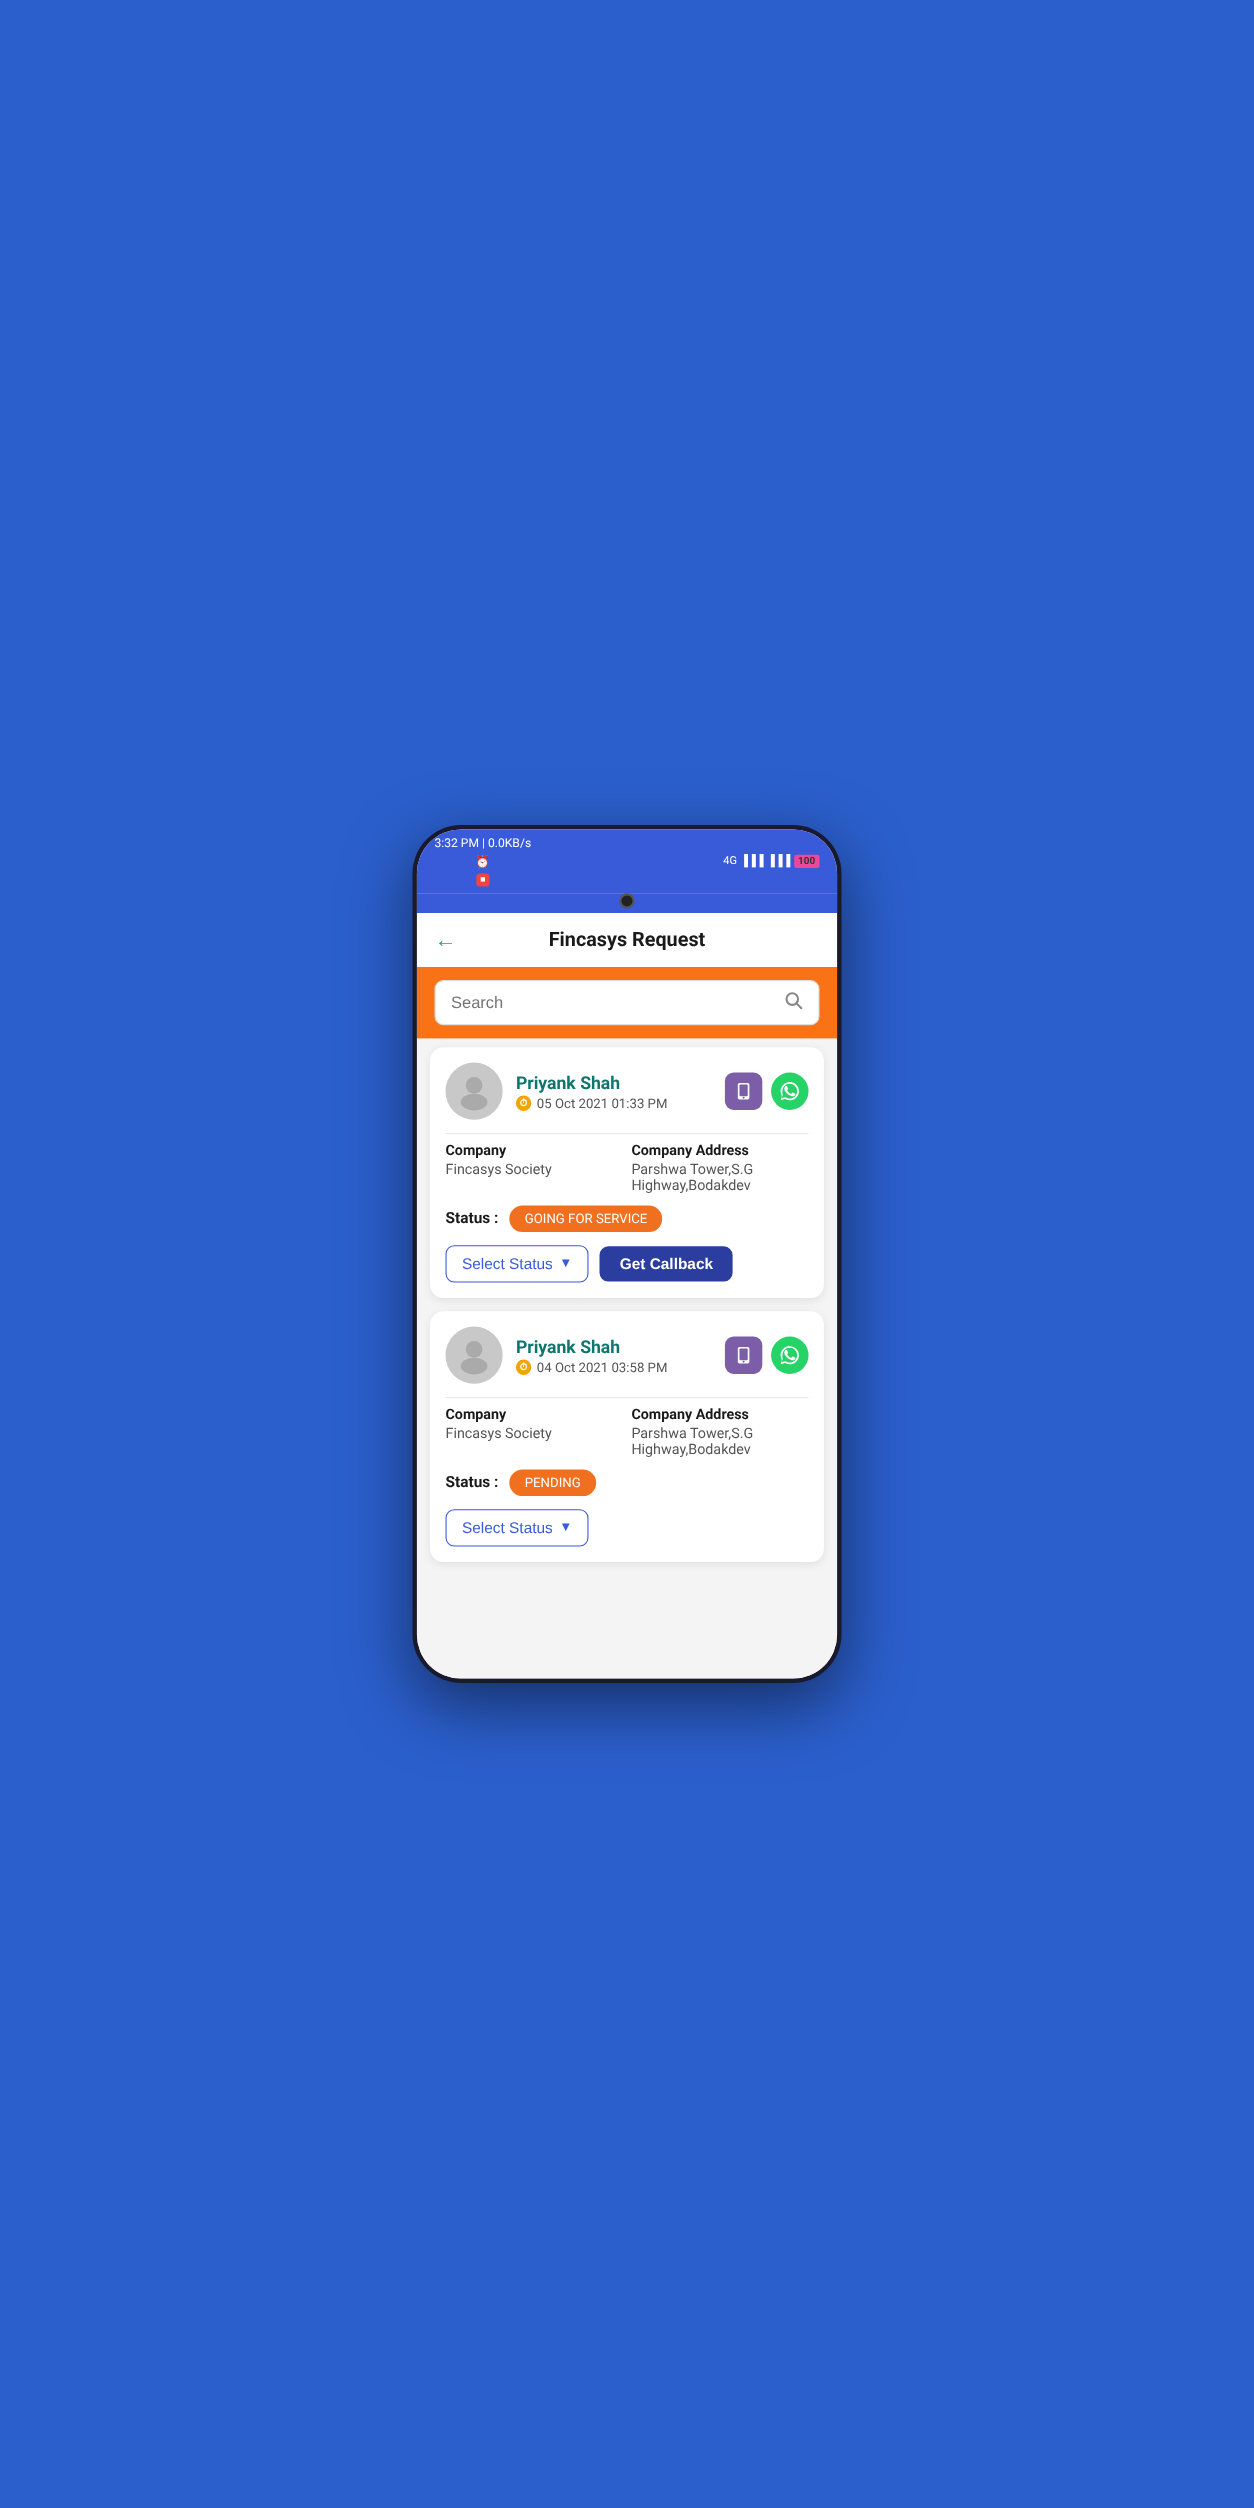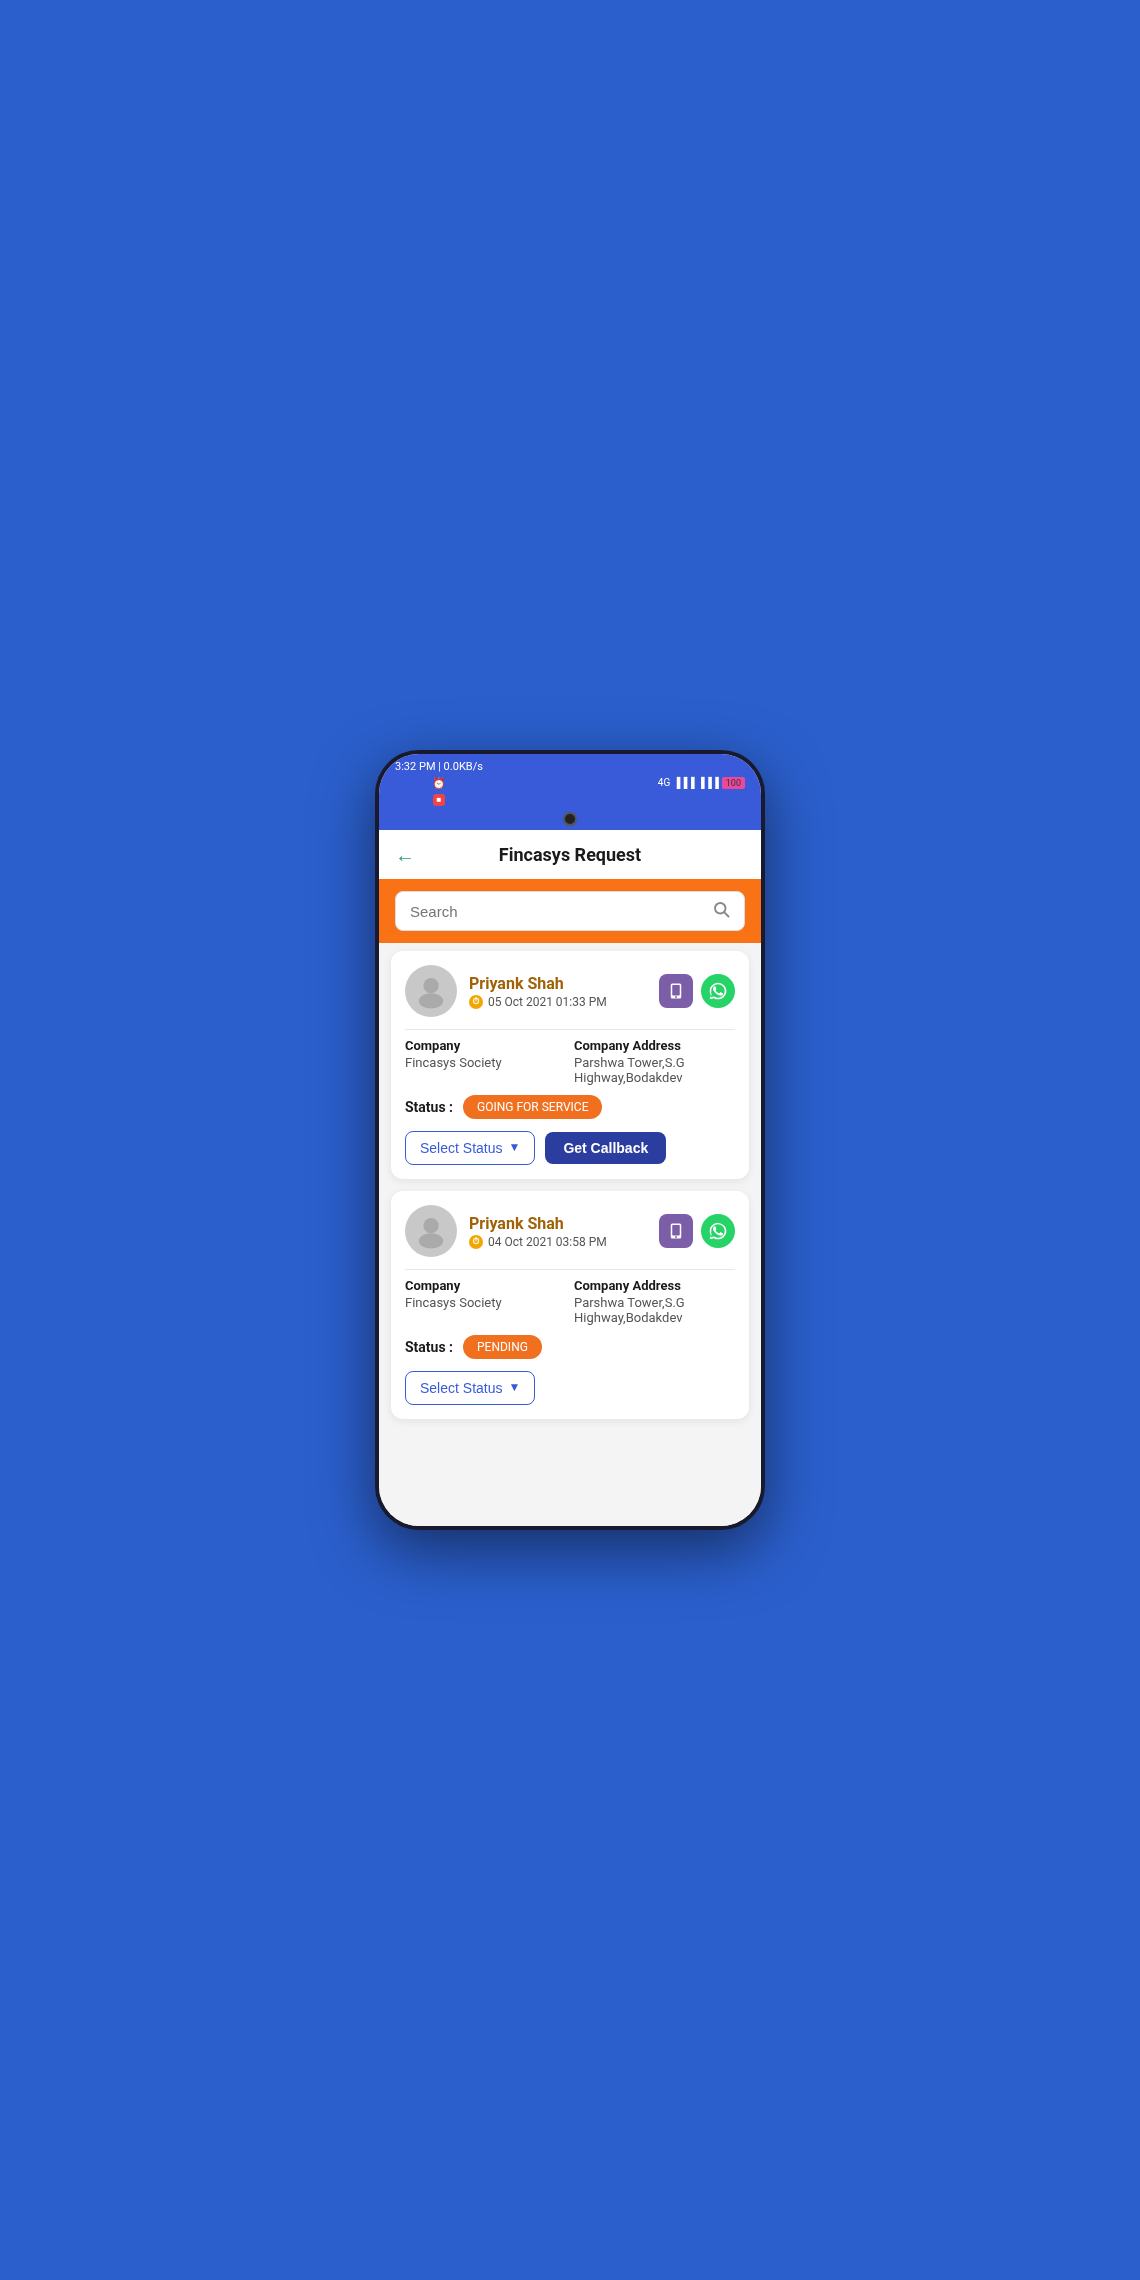--- a/index.html
+++ b/index.html
@@ -57,21 +57,21 @@
       align-items: flex-start;
       gap: 3px;
     }
 
     .battery-icon {
       background: #ec4899;
       color: #333;
       font-size: 9px;
       padding: 1px 4px;
       border-radius: 2px;
-      font-weight: normal;
+      font-weight: bold;
     }
 
     
     .camera-area {
       background: #3a5bd9;
       display: flex;
       justify-content: center;
       padding-bottom: 4px;
       flex-shrink: 0;
     }
@@ -190,21 +190,21 @@
       height: 38px;
     }
 
     .person-info {
       flex: 1;
     }
 
     .person-name {
       font-size: 16px;
       font-weight: bold;
-      color: #a16207;
+      color: #0f766e;
     }
 
     .person-time {
       display: flex;
       align-items: center;
       gap: 5px;
       margin-top: 2px;
       font-size: 12px;
       color: #555;
     }

